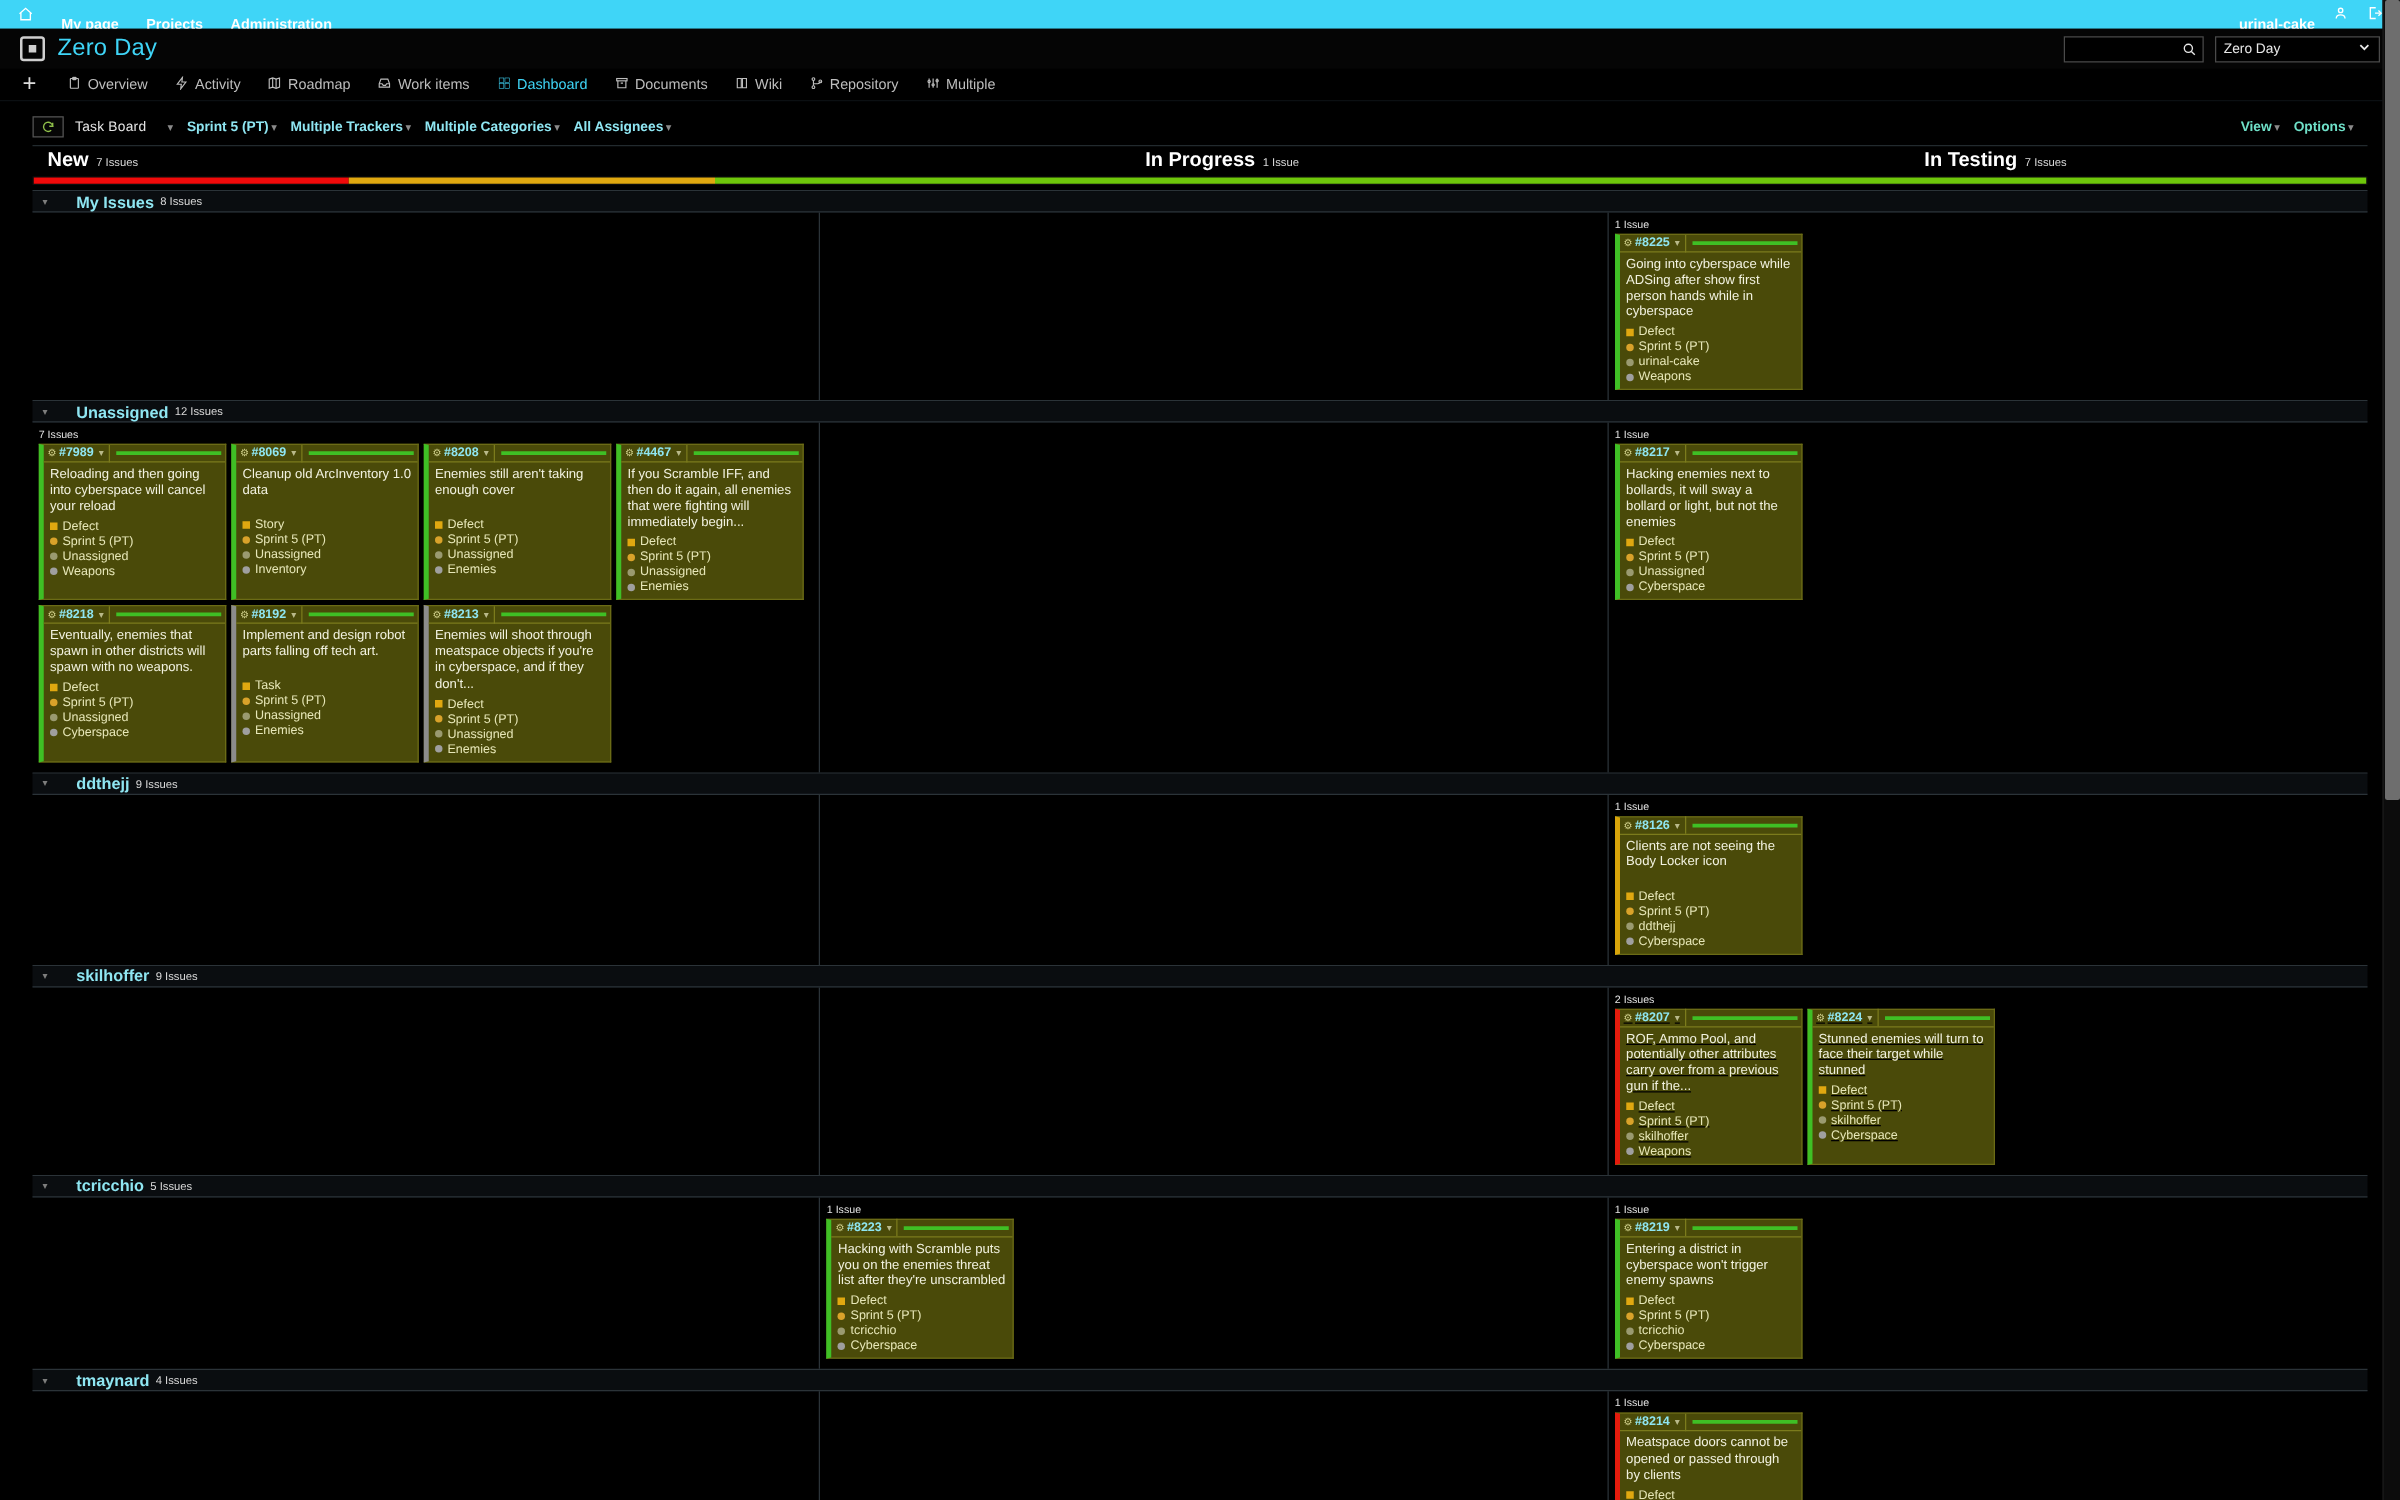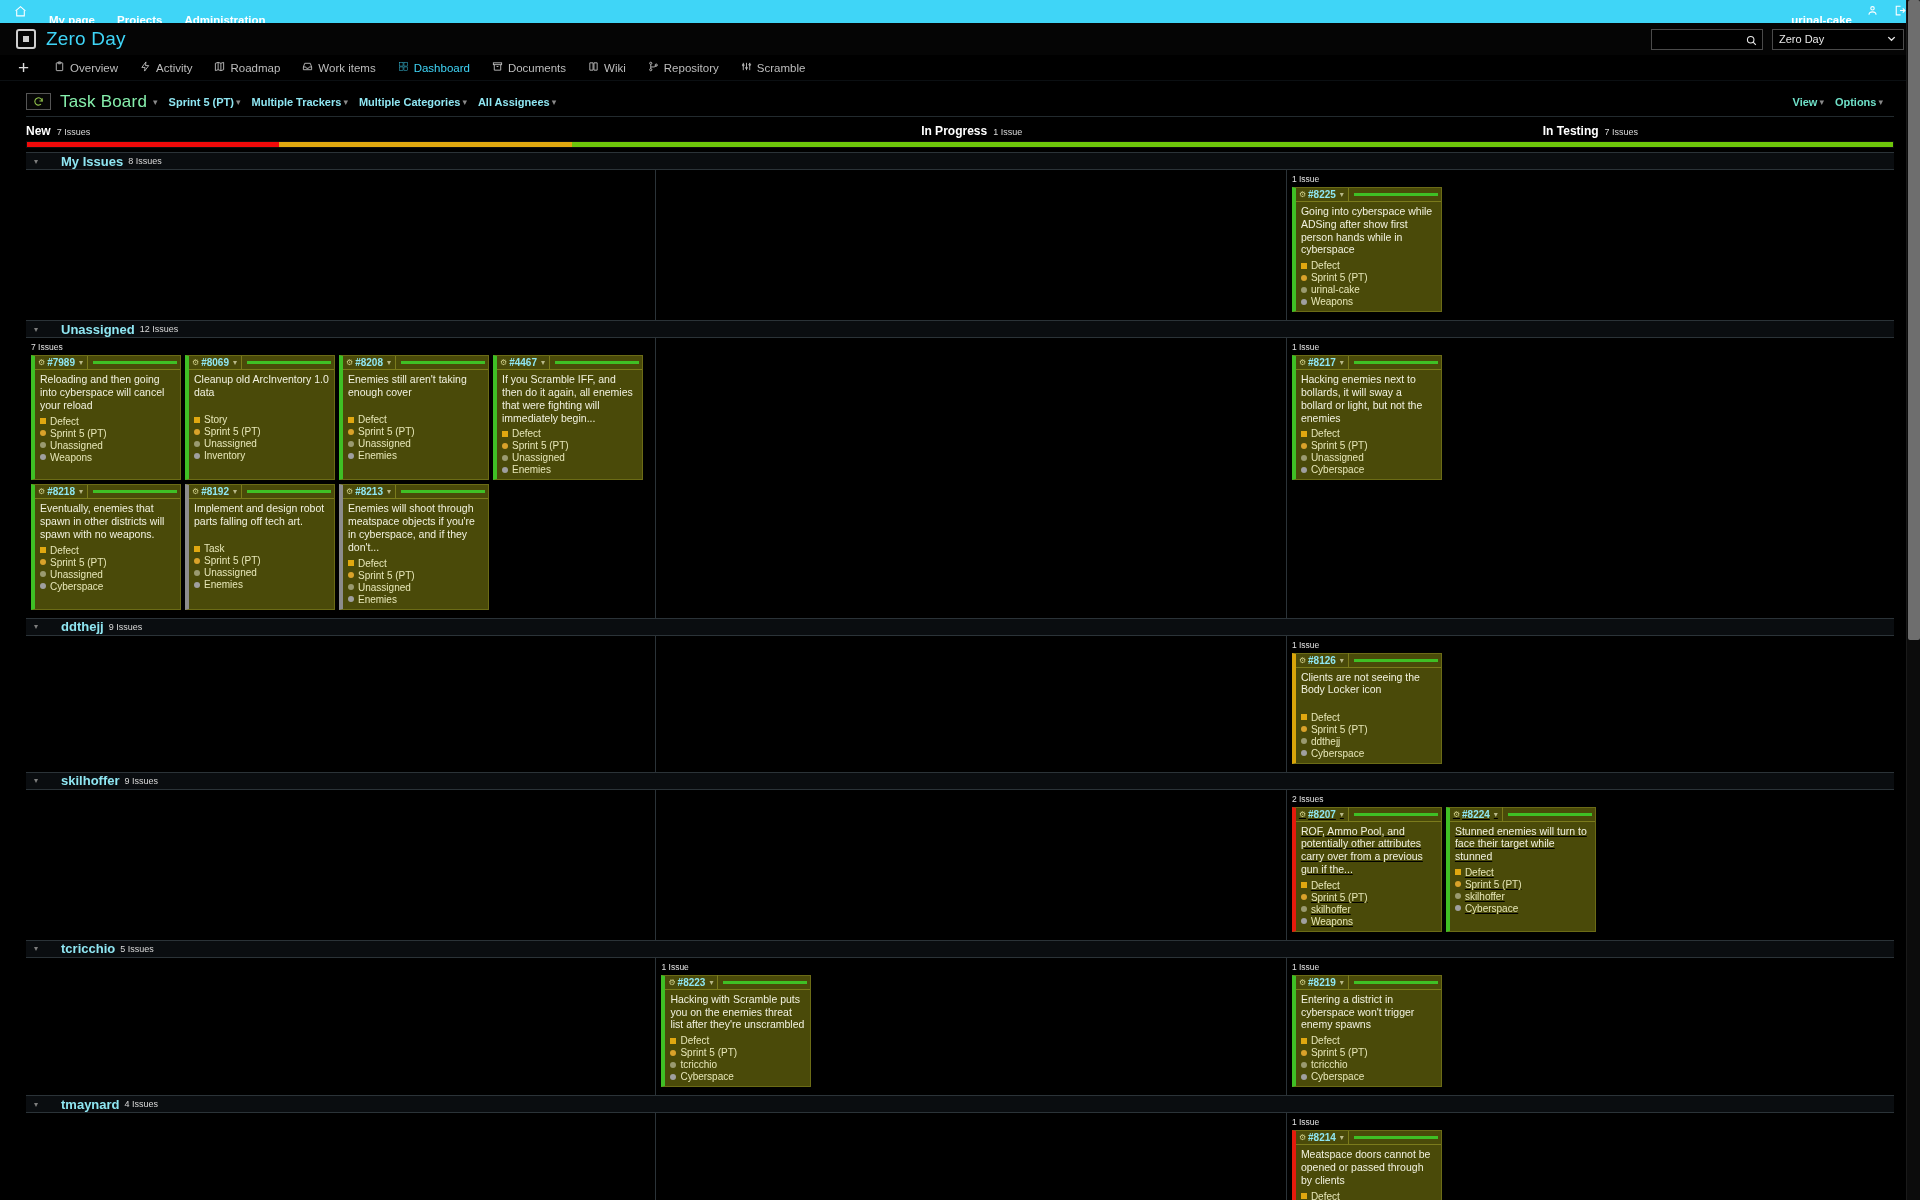--- a/index.html
+++ b/index.html
@@ -106,35 +106,35 @@
     border-bottom: 1px solid #222a2e;
     padding-bottom: 4px;
   }
   .refresh-btn {
     width: 25px; height: 17px;
     border: 1px solid #555;
     display: flex; align-items: center; justify-content: center;
     margin-right: 9px;
     background: #060606;
   }
-  #tb-title { font-size: 17px; color: #86efac; margin-right: 4px; letter-spacing: .2px; }
+  #tb-title { font-size: 11px; color: #e5e5e5; margin-right: 15px; letter-spacing: .2px; }
   .tb-caret { color: #8a8a8a; font-size: 9px; margin: 0 11px 0 2px; }
   .tb-filter { font-size: 11px; color: #8fe6f2; font-weight: bold; white-space: nowrap; }
   .tb-right { margin-left: auto; display: flex; align-items: center; }
   .tb-right .tb-filter { color: #6fe0c8; }
 
   
   #col-head {
     display: flex;
     height: 16px;
     align-items: flex-end;
     margin-top: 5px;
   }
   .col-h { display: flex; align-items: baseline; gap: 6px; }
-  .col-h .name { font-size: 12px; color: #ffffff; font-weight: bold; }
+  .col-h .name { font-size: 16px; color: #ffffff; font-weight: bold; margin-left: 12px; }
   .col-h .cnt  { font-size: 9px;  color: #d9d9d9; }
   #progress {
     display: flex; height: 7px; margin-top: 3px;
     border: 1px solid #0d0d0d;
   }
   #progress .seg-red   { background: #f00a0a; }
   #progress .seg-amber { background: #e0a810; }
   #progress .seg-green { background: #6ec60b; }
 
   
@@ -345,21 +345,21 @@
         </svg></span>
     <span>Repository</span>
   </div>
   <div class="mm-item">
     <span><svg width="11" height="11" viewBox="0 0 24 24" fill="none" stroke="#bdbdbd" stroke-width="2">
           <path d="M5 4v16M12 4v16M19 4v16"></path>
           <circle cx="5" cy="9" r="2"></circle>
           <circle cx="12" cy="15" r="2"></circle>
           <circle cx="19" cy="8" r="2"></circle>
         </svg></span>
-    <span>Scramble</span>
+    <span>Multiple</span>
   </div>
 </div>
 
 <div id="board-wrap">
 
   <div id="board-toolbar">
     <div class="refresh-btn">
       <svg width="11" height="11" viewBox="0 0 24 24" fill="none" stroke="#8fbf4a" stroke-width="2.4">
         <path d="M20 12a8 8 0 10-2.6 5.9"></path>
           <path d="M20 5v6h-6"></path>

